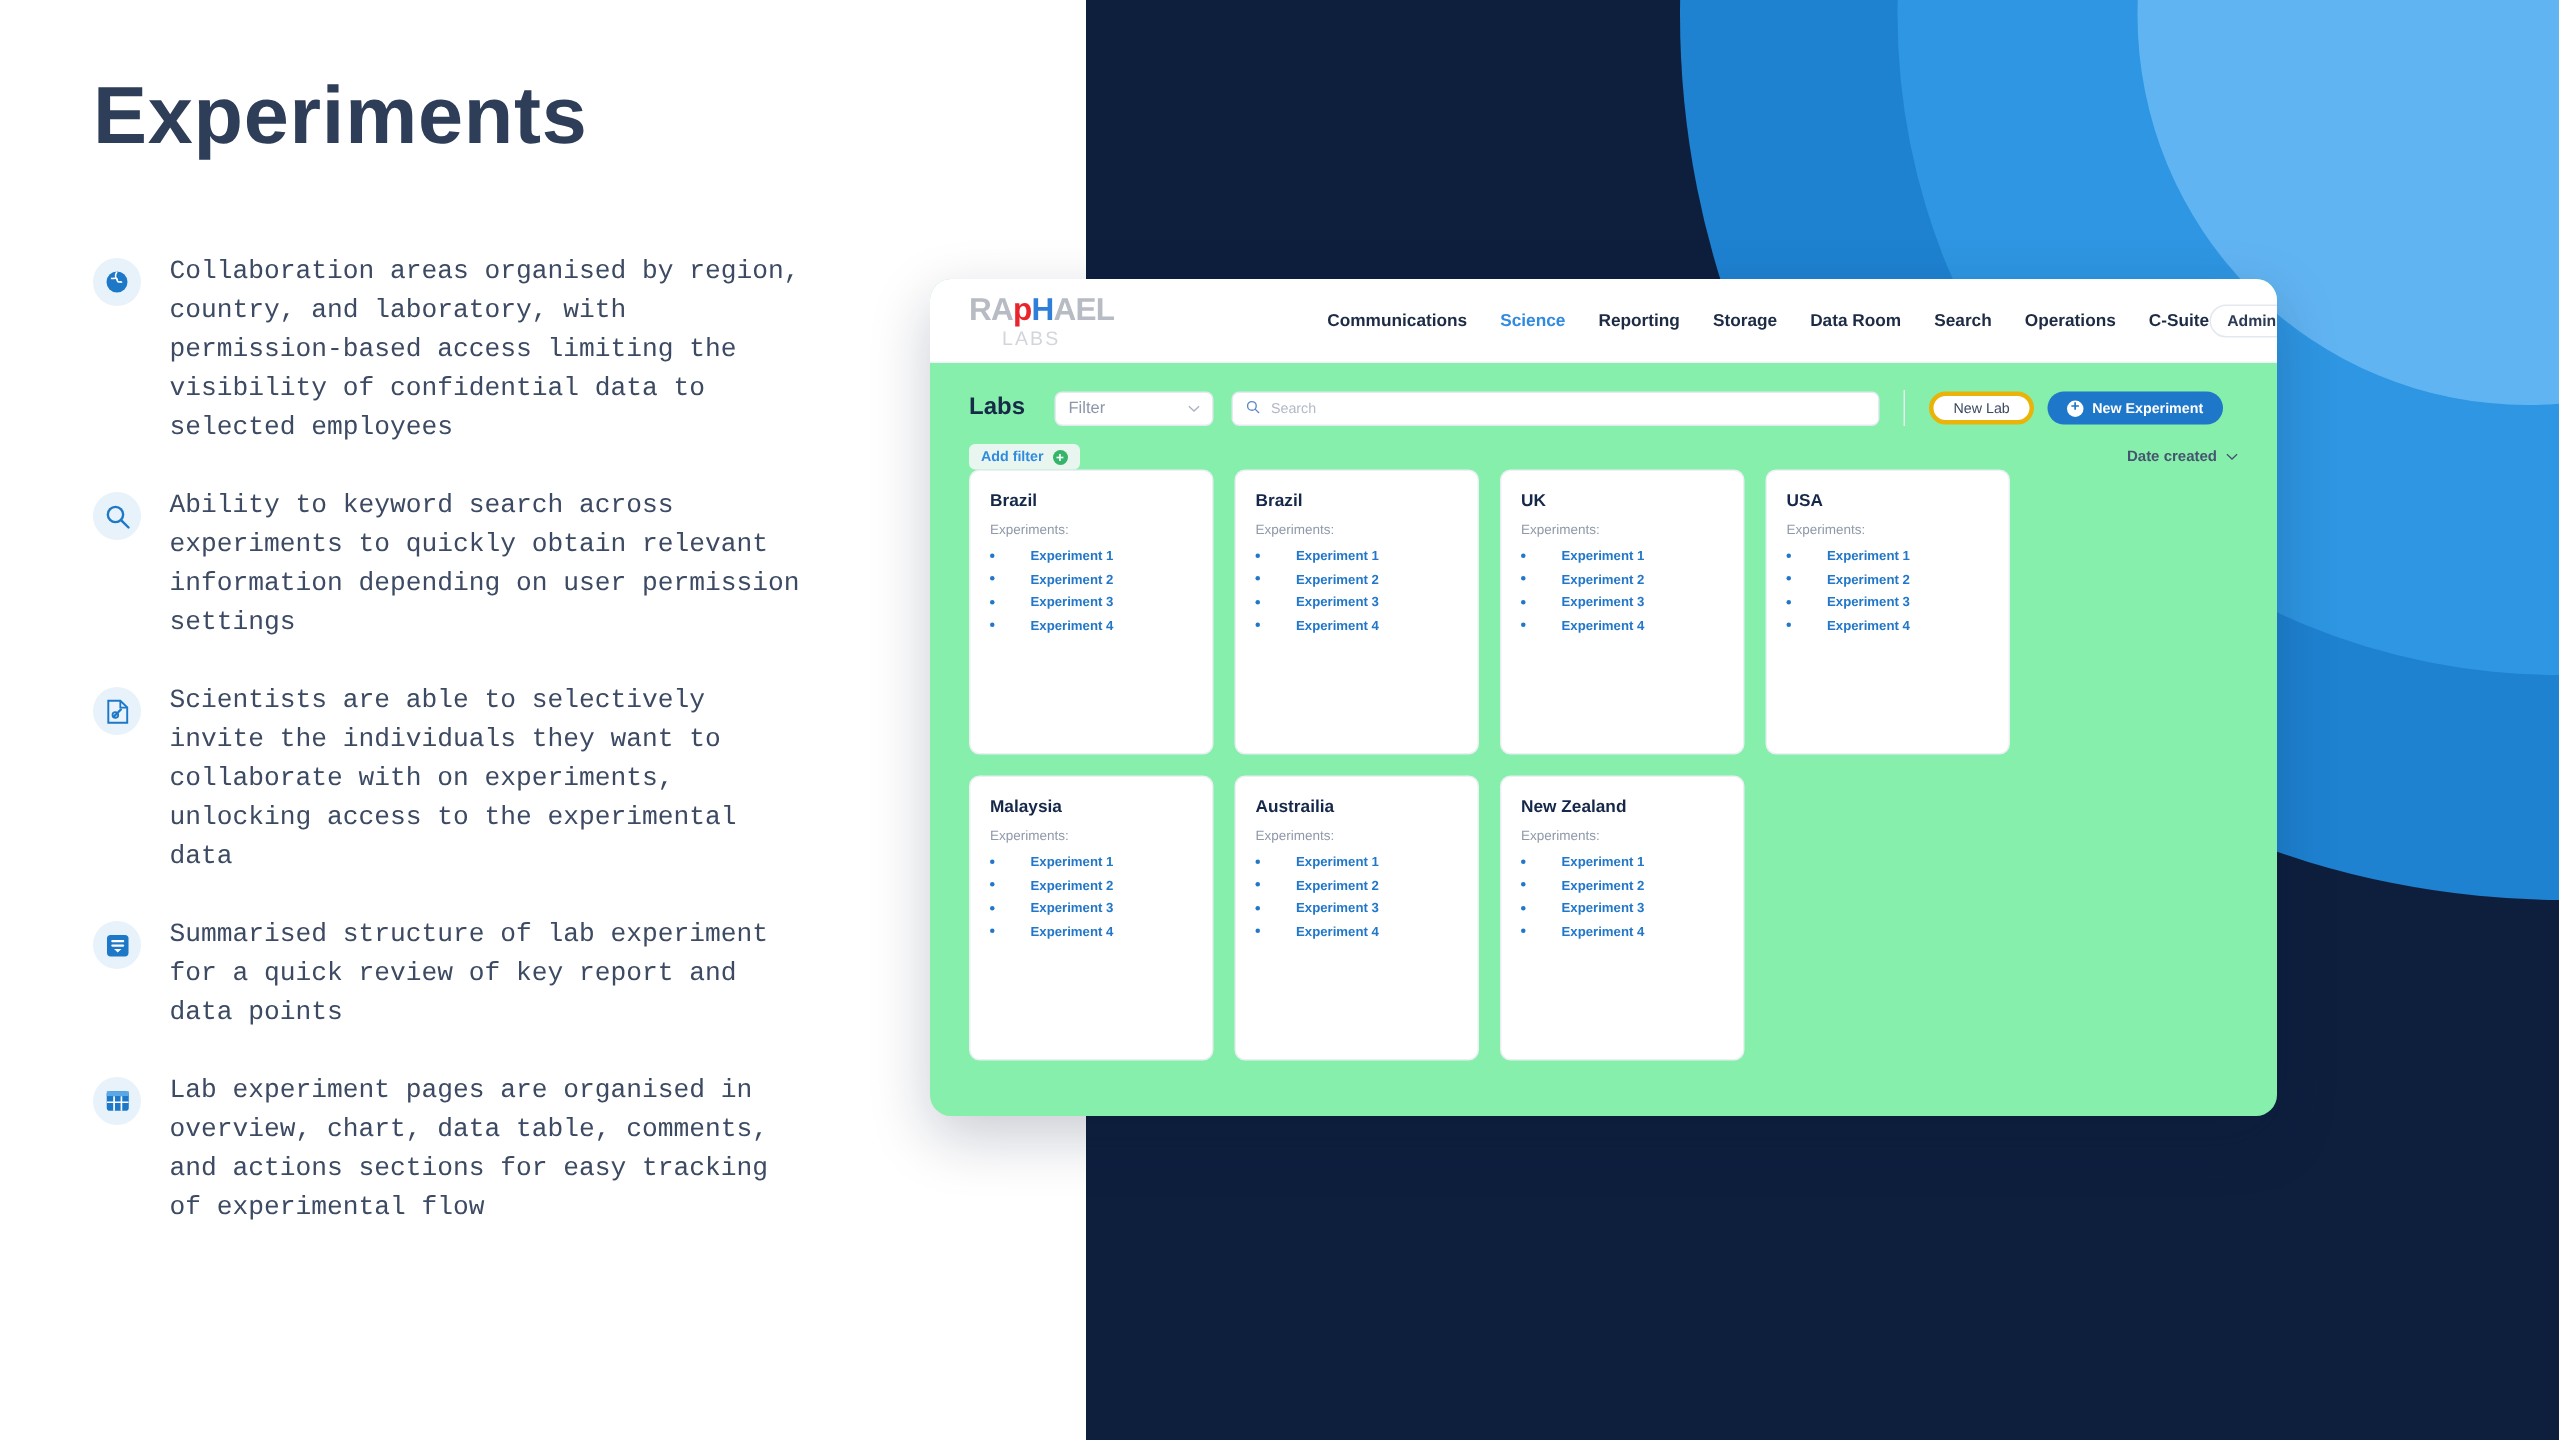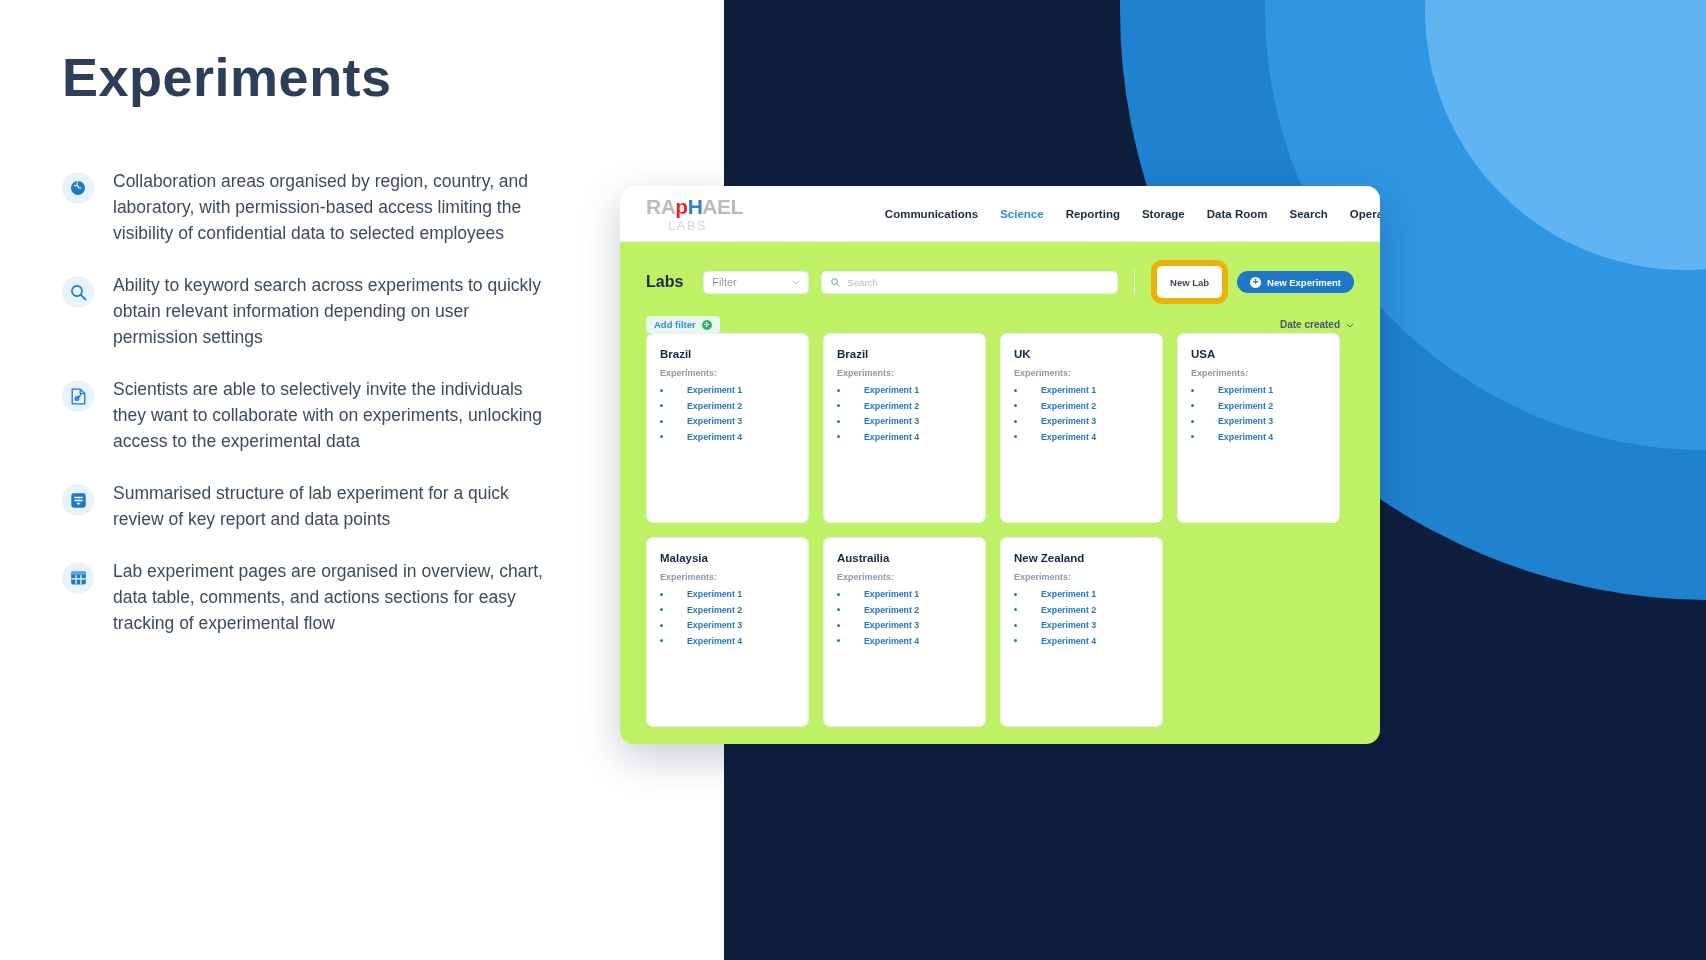--- a/index.html
+++ b/index.html
@@ -11,21 +11,21 @@
   }
   #stage { position: relative; width: 1706px; height: 960px; background: #ffffff; }
 
   
   .left-panel { position: absolute; left: 0; top: 0; width: 724px; height: 960px; background: #ffffff; z-index: 5; }
   .page-title {
     position: absolute; left: 62px; top: 46px;
     font-size: 54px; font-weight: 700; color: #2e3d58;
     letter-spacing: 0.5px;
   }
-  .feature-list { position: absolute; left: 62px; top: 168px; width: 620px; }
+  .feature-list { position: absolute; left: 62px; top: 168px; width: 620px; font-family: Liberation Mono, monospace; }
   .feature-item { display: flex; align-items: flex-start; margin-bottom: 26px; }
   .feature-icon {
     flex: 0 0 auto; width: 32px; height: 32px; border-radius: 50%;
     background: #e8f2fb; display: flex; align-items: center; justify-content: center;
     margin-top: 4px;
   }
   .feature-icon svg { display: block; }
   .feature-text {
     margin-left: 19px; font-size: 17.5px; line-height: 26px;
     color: #3c4a63; max-width: 430px; font-weight: 400;
@@ -33,22 +33,22 @@
 
   
   .bg-wrap { position: absolute; left: 665px; top: 0; width: 1041px; height: 960px; overflow: hidden; background: #0e1f3e; z-index: 1; }
   .circle { position: absolute; border-radius: 50%; }
   .c1 { width: 1180px; height: 1180px; left: 455px; top: -580px; background: #1e82d1; }
   .c2 { width: 880px; height: 880px; left: 600px; top: -430px; background: #2e96e2; }
   .c3 { width: 520px; height: 520px; left: 760px; top: -250px; background: #61b4f2; }
 
   
   .app-window {
-    position: absolute; left: 620px; top: 186px; width: 760px; height: 558px;
-    background: #bef264; border-radius: 14px;
+    position: absolute; left: 620px; top: 186px; width: 898px; height: 558px;
+    background: #86efac; border-radius: 14px;
     box-shadow: 0 14px 40px rgba(10, 25, 55, 0.22);
     overflow: hidden; z-index: 10;
   }
 
   .app-header {
     height: 56px; background: #ffffff; display: flex; align-items: center;
     padding: 0 26px; border-bottom: 1px solid #eef2f7;
   }
   .logo { display: flex; flex-direction: column; line-height: 1; }
   .logo-main { font-size: 21px; font-weight: 700; letter-spacing: -0.5px; }
@@ -82,22 +82,22 @@
     border: 1px solid #e5e9f0; border-radius: 5px; background: #fff;
     display: flex; align-items: center; padding: 0 9px; gap: 7px; cursor: text;
   }
   .search-box input {
     border: none; outline: none; background: transparent;
     font-size: 9.5px; color: #8b96a8; width: 100%; font-family: inherit;
   }
   .search-box input::placeholder { color: #b2bac7; }
   .tb-div { width: 1px; height: 24px; background: #e7ebf2; margin: 0 16px; }
   .btn-outline {
-    height: 22px; padding: 16px 13px; border: 6px solid #eab308; border-radius: 11px;
-    background: #fff; font-size: 9.5px; font-weight: 700; color: #3b4961; cursor: pointer;
+    height: 22px; padding: 0 13px; border: 3px solid #eab308; border-radius: 11px;
+    background: #fff; font-size: 9.5px; font-weight: 400; color: #3b4961; cursor: pointer;
     display: flex; align-items: center;
   }
   .btn-primary {
     margin-left: 9px; height: 22px; padding: 0 13px; border: none; border-radius: 11px;
     background: #1f77c9; color: #fff; font-size: 9.5px; font-weight: 700; cursor: pointer;
     display: flex; align-items: center; gap: 6px;
   }
   .plus-circle {
     width: 11px; height: 11px; border-radius: 50%; background: #fff; color: #1f77c9;
     font-size: 10px; line-height: 10px; text-align: center; font-weight: 700;
@@ -122,21 +122,21 @@
   .cards-grid {
     display: grid; grid-template-columns: repeat(4, 163px);
     gap: 14px; 
   }
   .lab-card {
     height: 190px; background: #ffffff; border: 1px solid #eceff4;
     border-radius: 7px; padding: 14px 13px; cursor: pointer;
   }
   .lab-card.ghost { visibility: hidden; border: none; background: transparent; }
   .card-title { font-size: 11.5px; font-weight: 700; color: #16284a; }
-  .card-label { font-size: 9px; color: #8e99a9; margin-top: 8px; font-weight: bold; }
+  .card-label { font-size: 9px; color: #8e99a9; margin-top: 8px; }
   .exp-list { list-style: none; margin-top: 7px; }
   .exp-list li {
     font-size: 8.8px; font-weight: 700; color: #2277c9;
     margin-bottom: 5.5px; display: flex; align-items: center; gap: 24px;
   }
   .exp-list li .dot { width: 3px; height: 3px; border-radius: 50%; background: #2277c9; flex: 0 0 auto; }
 </style>
 </head>
 <body>
 

